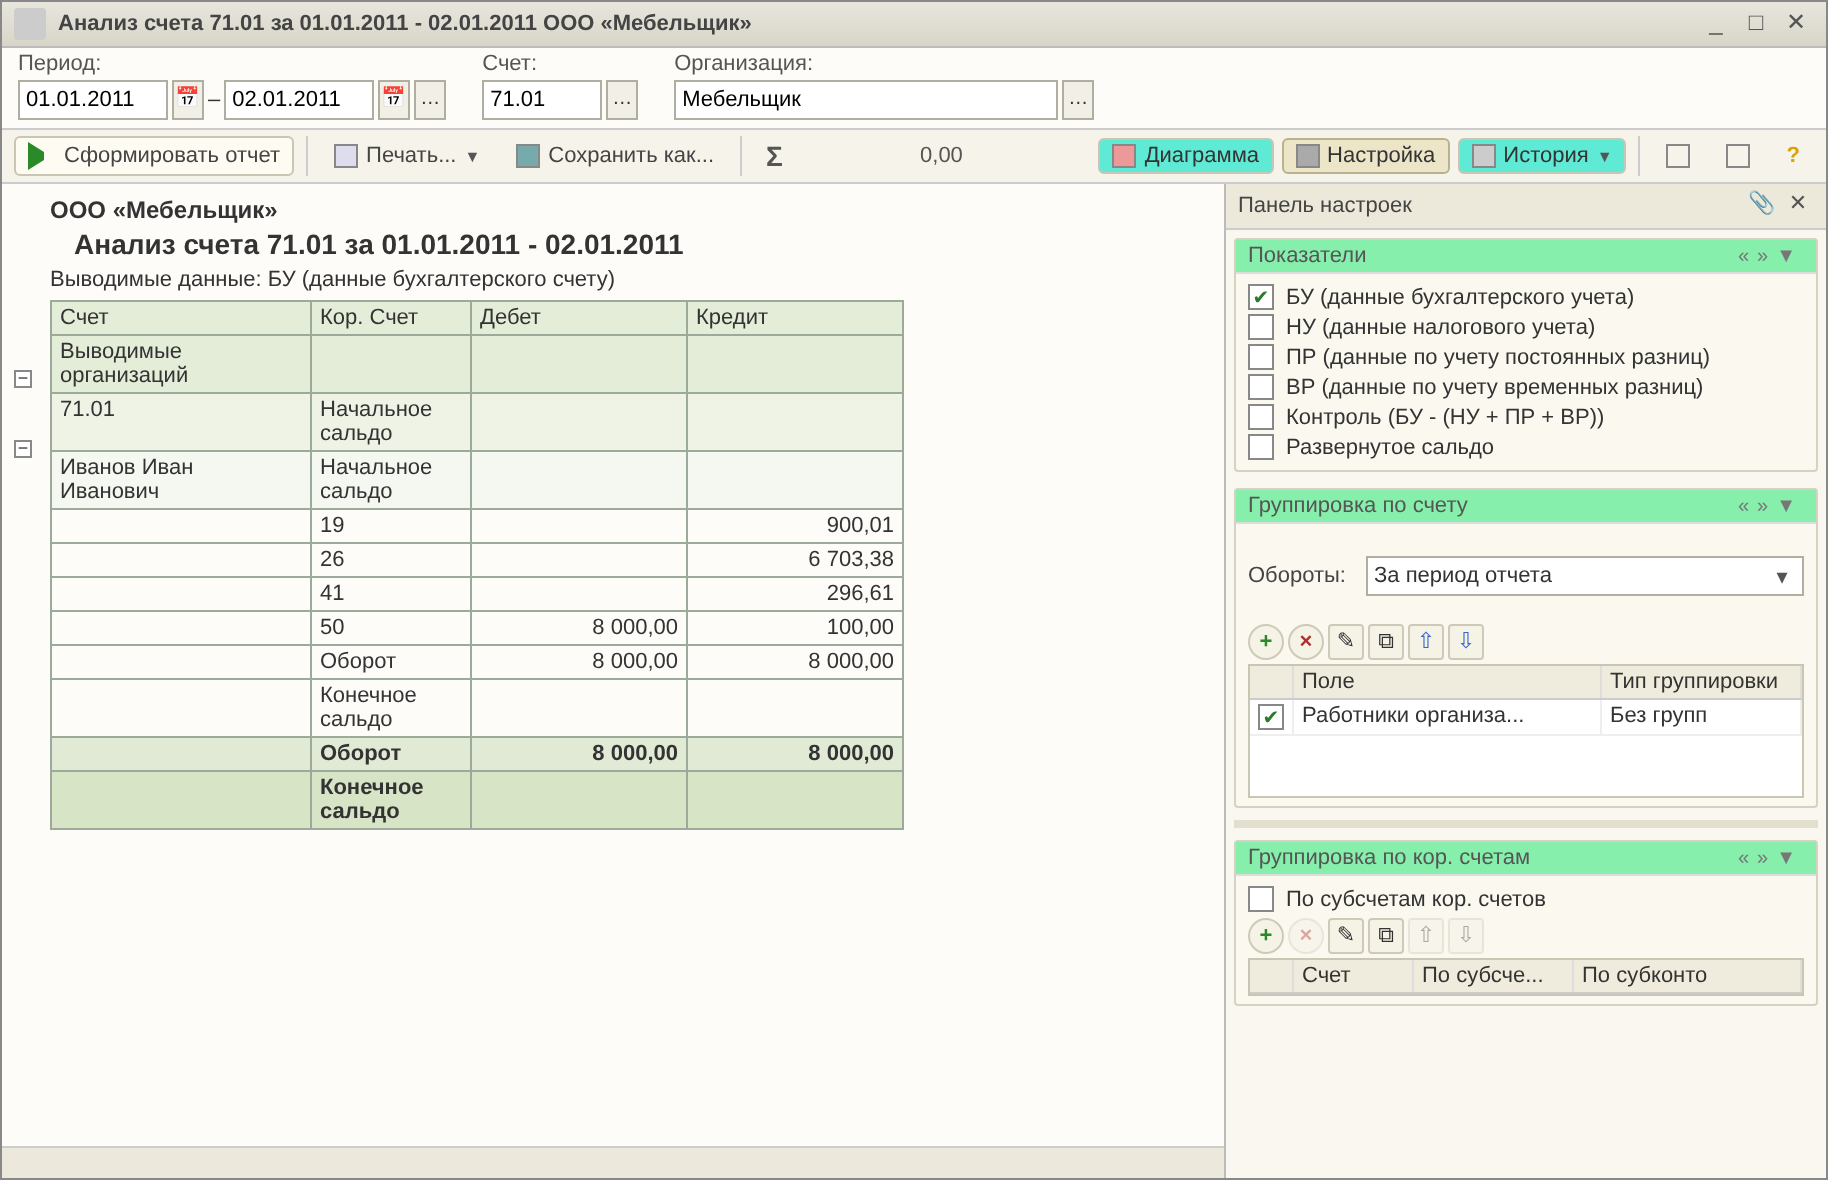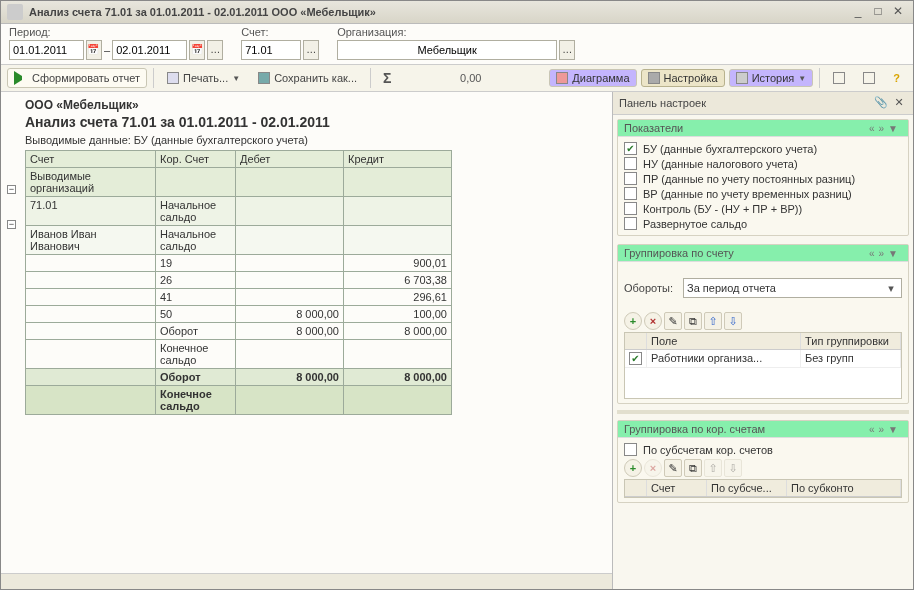--- a/index.html
+++ b/index.html
@@ -9,37 +9,37 @@
 .titlebar .icon { width: 16px; height: 16px; margin-right: 6px; background:#ccc; border-radius:2px; }
 .titlebar .title { flex:1; font-weight:bold; color:#444; }
 .titlebar .winbtn { width:18px; height:16px; margin-left:2px; text-align:center; font-size:12px; line-height:14px; color:#555; cursor:pointer; }
 .params { padding: 2px 8px 4px 8px; display:flex; gap:18px; }
 .param-group { display:flex; flex-direction:column; }
 .param-label { color:#555; font-size:11px; margin-bottom:2px; }
 .param-row { display:flex; align-items:center; gap:2px; }
 .input { border:1px solid #b0aea0; background:#fff; padding:1px 3px; height:20px; font-size:11px; }
 .input.date { width:75px; }
 .input.acct { width:60px; }
-.input.org { width:220px;text-align:center; }
+.input.org { width:192px; }
 .picker { width:16px; height:20px; border:1px solid #b0aea0; background:#f2f0e6; text-align:center; line-height:18px; font-size:10px; cursor:pointer; }
 .toolbar { border-top:1px solid #ccc; border-bottom:1px solid #ccc; background:#f6f4ea; padding:3px 6px; display:flex; align-items:center; gap:4px; }
 .tbtn { display:flex; align-items:center; gap:4px; padding:2px 6px; border:1px solid transparent; border-radius:3px; cursor:pointer; color:#444; }
 .tbtn.primary { background:#fdfbf2; border:1px solid #c9c6b4; }
 .tbtn .i { width:14px; height:14px; display:inline-block; }
 .i-play { width:0;height:0;border-left:8px solid #2a8a2a;border-top:5px solid transparent;border-bottom:5px solid transparent; }
 .sep { width:1px; height:20px; background:#ccc; margin:0 2px; }
 .sigma { font-weight:bold; font-size:14px; color:#555; padding:0 6px; }
 .sum-val { width:80px; text-align:right; color:#555; }
 .spacer { flex:1; }
 .main { flex:1; display:flex; overflow:hidden; }
 .report { flex:1; overflow:auto; padding:6px 0 0 6px; position:relative; border-right:1px solid #bbb; }
 .tree-toggle { width:9px; height:9px; border:1px solid #888; background:#fff; font-size:9px; line-height:7px; text-align:center; margin:1px 0; cursor:pointer; }
 .report-inner { margin-left:18px; }
 .r-title1 { font-weight:bold; font-size:12px; margin-bottom:2px; }
-.r-title2 { font-weight:bold; font-size:14px; margin-bottom:4px; }
+.r-title2 { font-weight:bold; font-size:14px; margin-bottom:4px;margin-left:12px; }
 .r-sub { font-size:11px; margin-bottom:4px; }
 table.rpt { border-collapse:collapse; }
 table.rpt td, table.rpt th { border:1px solid #9caa9a; padding:2px 4px; font-size:11px; vertical-align:top; }
 table.rpt th { background:#e4edd8; font-weight:normal; text-align:left; color:#333; }
 .col-a{width:130px;} .col-b{width:80px;} .col-c{width:108px;} .col-d{width:108px;}
 td.num { text-align:right; }
 tr.begin td { background:#eef3e6; }
 tr.totob td { background:#e0ead4; font-weight:bold; }
 tr.tot td { background:#d7e4c6; font-weight:bold; }
 tr.emp td { background:#f5f8f0; }
@@ -65,21 +65,21 @@
 .mini-tb .mb.green{color:#2a8a2a;font-weight:bold;}
 .mini-tb .mb.red{color:#b03030;font-weight:bold;}
 .mini-tb .mb.sq{border-radius:2px;}
 .grid { border:1px solid #c9c6b4; background:#fff; font-size:11px; }
 .grid-hd { display:flex; background:#f0ecdd; border-bottom:1px solid #ccc; }
 .grid-hd div { padding:2px 4px; border-right:1px solid #ddd; }
 .grid-row { display:flex; border-bottom:1px solid #eee; }
 .grid-row div { padding:2px 4px; border-right:1px solid #eee; overflow:hidden; white-space:nowrap; text-overflow:ellipsis; }
 .gc-chk{width:22px;} .gc-f{flex:1;} .gc-t{width:100px;}
 .splitter { height:4px; background:#e2dfce; cursor:row-resize; margin:2px 4px; }
-.toolbar .rbtn { display:flex; align-items:center; gap:4px; padding:2px 6px; border:1px solid #c9c6b4; background:#c4b5fd; border-radius:3px; cursor:pointer; }
+.toolbar .rbtn { display:flex; align-items:center; gap:4px; padding:2px 6px; border:1px solid #c9c6b4; background:#5eead4; border-radius:3px; cursor:pointer; }
 .toolbar .rbtn.active { background:#ece5c8; border-color:#b8b28e; }
 .sq-icon { width:12px; height:12px; border:1px solid #888; display:inline-block; }
 .arrow-dd { font-size:8px; color:#555; }
 </style>
 </head>
 <body>
 
 <div class="window">
 
   <div class="titlebar">
@@ -167,21 +167,21 @@
     <div class="report">
       <div style="display:flex;">
         <div style="width:18px; padding-top:86px;">
           <div class="tree-toggle">−</div>
           <div style="height:24px;"></div>
           <div class="tree-toggle">−</div>
         </div>
         <div class="report-inner" style="margin-left:0;">
           <div class="r-title1">ООО «Мебельщик»</div>
           <div class="r-title2">Анализ счета 71.01 за 01.01.2011 - 02.01.2011</div>
-          <div class="r-sub">Выводимые данные:  БУ (данные бухгалтерского учета)</div>
+          <div class="r-sub">Выводимые данные:  БУ (данные бухгалтерского счету)</div>
           <table class="rpt">
             <tbody>
                 <tr>
               <th class="col-a">Счет</th>
               <th class="col-b">Кор. Счет</th>
               <th class="col-c">Дебет</th>
               <th class="col-d">Кредит</th>
             </tr>
             <tr>
               <th class="col-a" style="white-space:pre-line;">Выводимые

